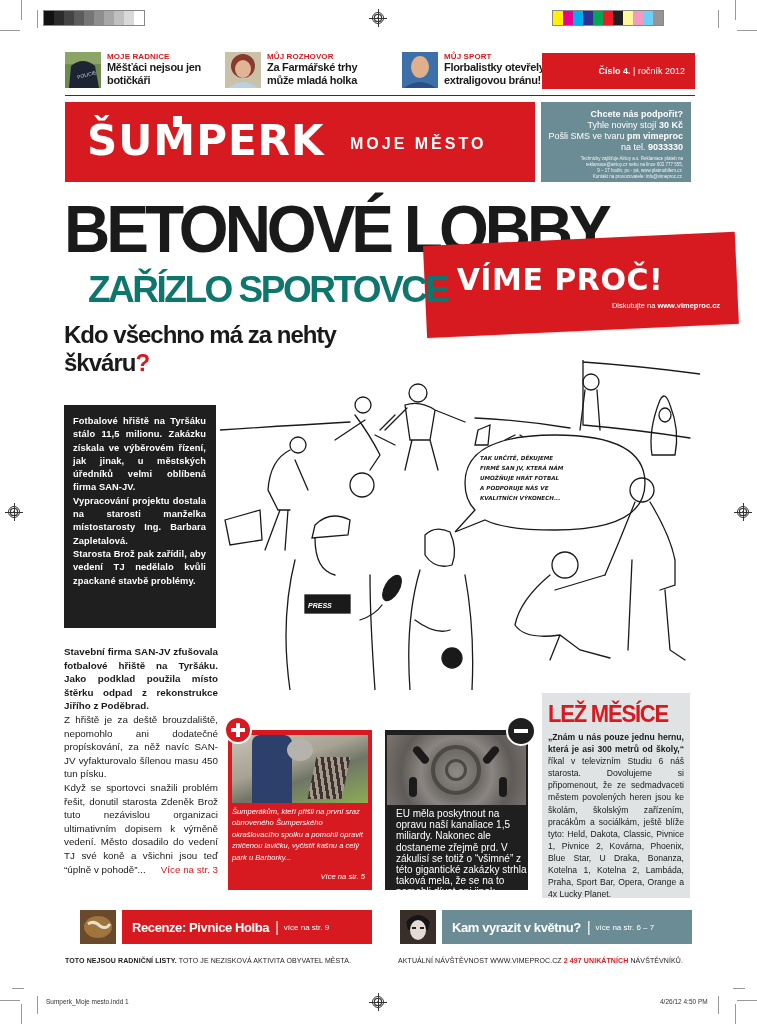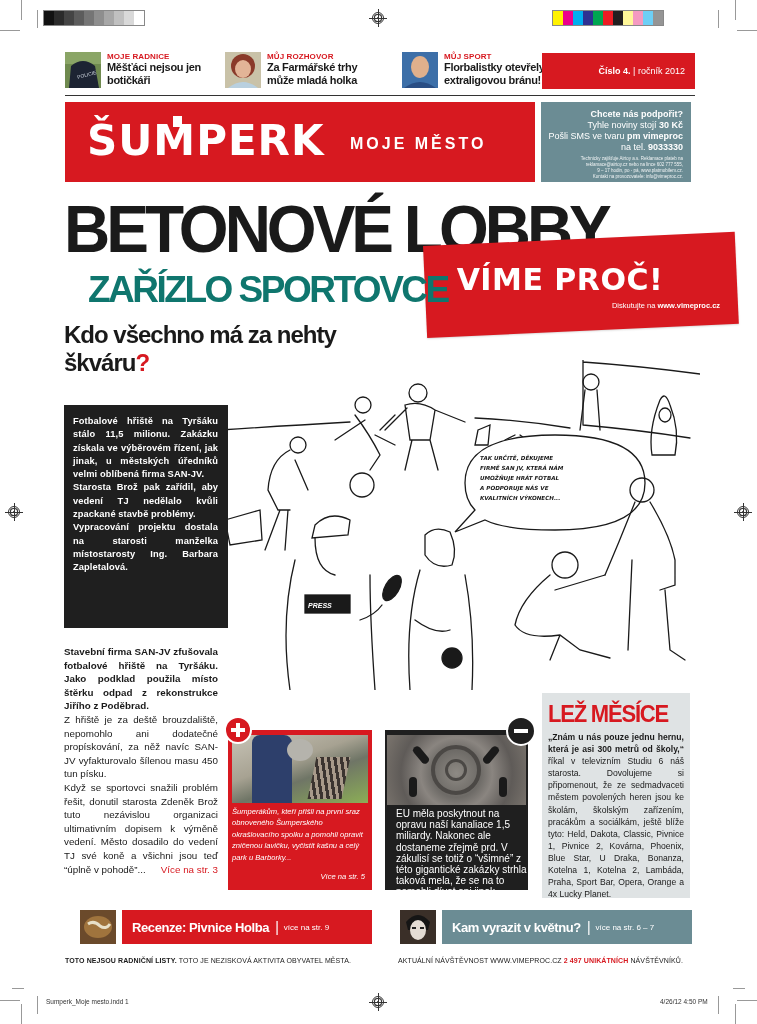--- a/index.html
+++ b/index.html
@@ -41,21 +41,21 @@
     .sticker-title { position: absolute; left: 32px; top: 22px; color: #fff; font-family: "DejaVu Sans", sans-serif; font-weight: 700; font-size: 30px; letter-spacing: 0.5px; transform: rotate(2.6deg); }
     .sticker-sub { position: absolute; right: 18px; top: 66px; color: #fff; font-size: 7.5px; transform: rotate(2.6deg); }
     .sticker-sub b { font-weight: 700; }
     .h3 { position: absolute; left: 64px; top: 321px; font-weight: 700; font-size: 24px; line-height: 28px; letter-spacing: -1px; color: #1a1a1a; width: 360px; }
     .h3 .q { color: #d71920; }
 
     
     .illus { position: absolute; left: 220px; top: 360px; width: 480px; height: 330px; }
 
     
-    .blackbox { position: absolute; left: 64px; top: 405px; width: 164px; height: 223px; background: #1f1f1f; color: #fff; padding: 10px 10px 0 9px; }
+    .blackbox { position: absolute; left: 64px; top: 405px; width: 152px; height: 223px; background: #1f1f1f; color: #fff; padding: 10px 10px 0 9px; }
     .blackbox p { font-weight: 700; font-size: 9.3px; line-height: 13.3px; text-align: justify; letter-spacing: 0.1px; }
 
     
     .article { position: absolute; left: 64px; top: 645px; width: 154px; }
     .article p { font-size: 9.8px; line-height: 13.6px; text-align: justify; color: #1a1a1a; }
     .article p.lead { font-weight: 700; }
     .article .more { color: #d71920; float: right; }
 
     
     .plusbox { position: absolute; left: 228px; top: 730px; width: 144px; height: 160px; background: #d71920; color: #fff; font-style: italic; }
@@ -260,22 +260,22 @@
 
   <circle cx="345" cy="205" r="13"></circle>
   <path d="M330 215 Q300 240 295 265 Q305 280 340 275 L360 290 L390 298 M335 230 L385 215 M340 275 L330 300"></path>
 
   <circle cx="422" cy="130" r="12"></circle>
   <path d="M415 142 Q400 180 385 215 M430 142 Q450 175 455 200 L455 225 L440 230 M412 200 L408 290 M445 230 L450 290 L465 300"></path>
 </svg>
 
 <div class="blackbox">
   <p>Fotbalové hřiště na Tyršáku stálo 11,5 milionu. Zakázku získala ve výběrovém řízení, jak jinak, u městských úředníků velmi oblíbená firma SAN-JV.</p>
+  <p>Vypracování projektu dostala na starosti manželka místostarosty Ing. Barbara Zapletalová.</p>
   <p>Starosta Brož pak zařídil, aby vedení TJ nedělalo kvůli zpackané stavbě problémy.</p>
-  <p>Vypracování projektu dostala na starosti manželka místostarosty Ing. Barbara Zapletalová.</p>
 </div>
 
 <div class="article">
   <p class="lead">Stavební firma SAN-JV zfušovala fotbalové hřiště na Tyršáku. Jako podklad použila místo štěrku odpad z rekonstrukce Jiřího z Poděbrad.</p>
   <p>Z hřiště je za deště brouzdaliště, nepomohlo ani dodatečné propískování, za něž navíc SAN-JV vyfakturovalo šílenou masu 450 tun písku.</p>
   <p><span>Když se sportovci snažili problém řešit, donutil starosta Zdeněk Brož tuto nezávislou organizaci ultimativním dopisem k výměně vedení. Město dosadilo do vedení TJ své koně a všichni jsou teď “úplně v pohodě”...</span> <span class="more">Více na str. 3</span></p>
 </div>
 
 <div class="plusbox">
   <div class="plus-photo">

